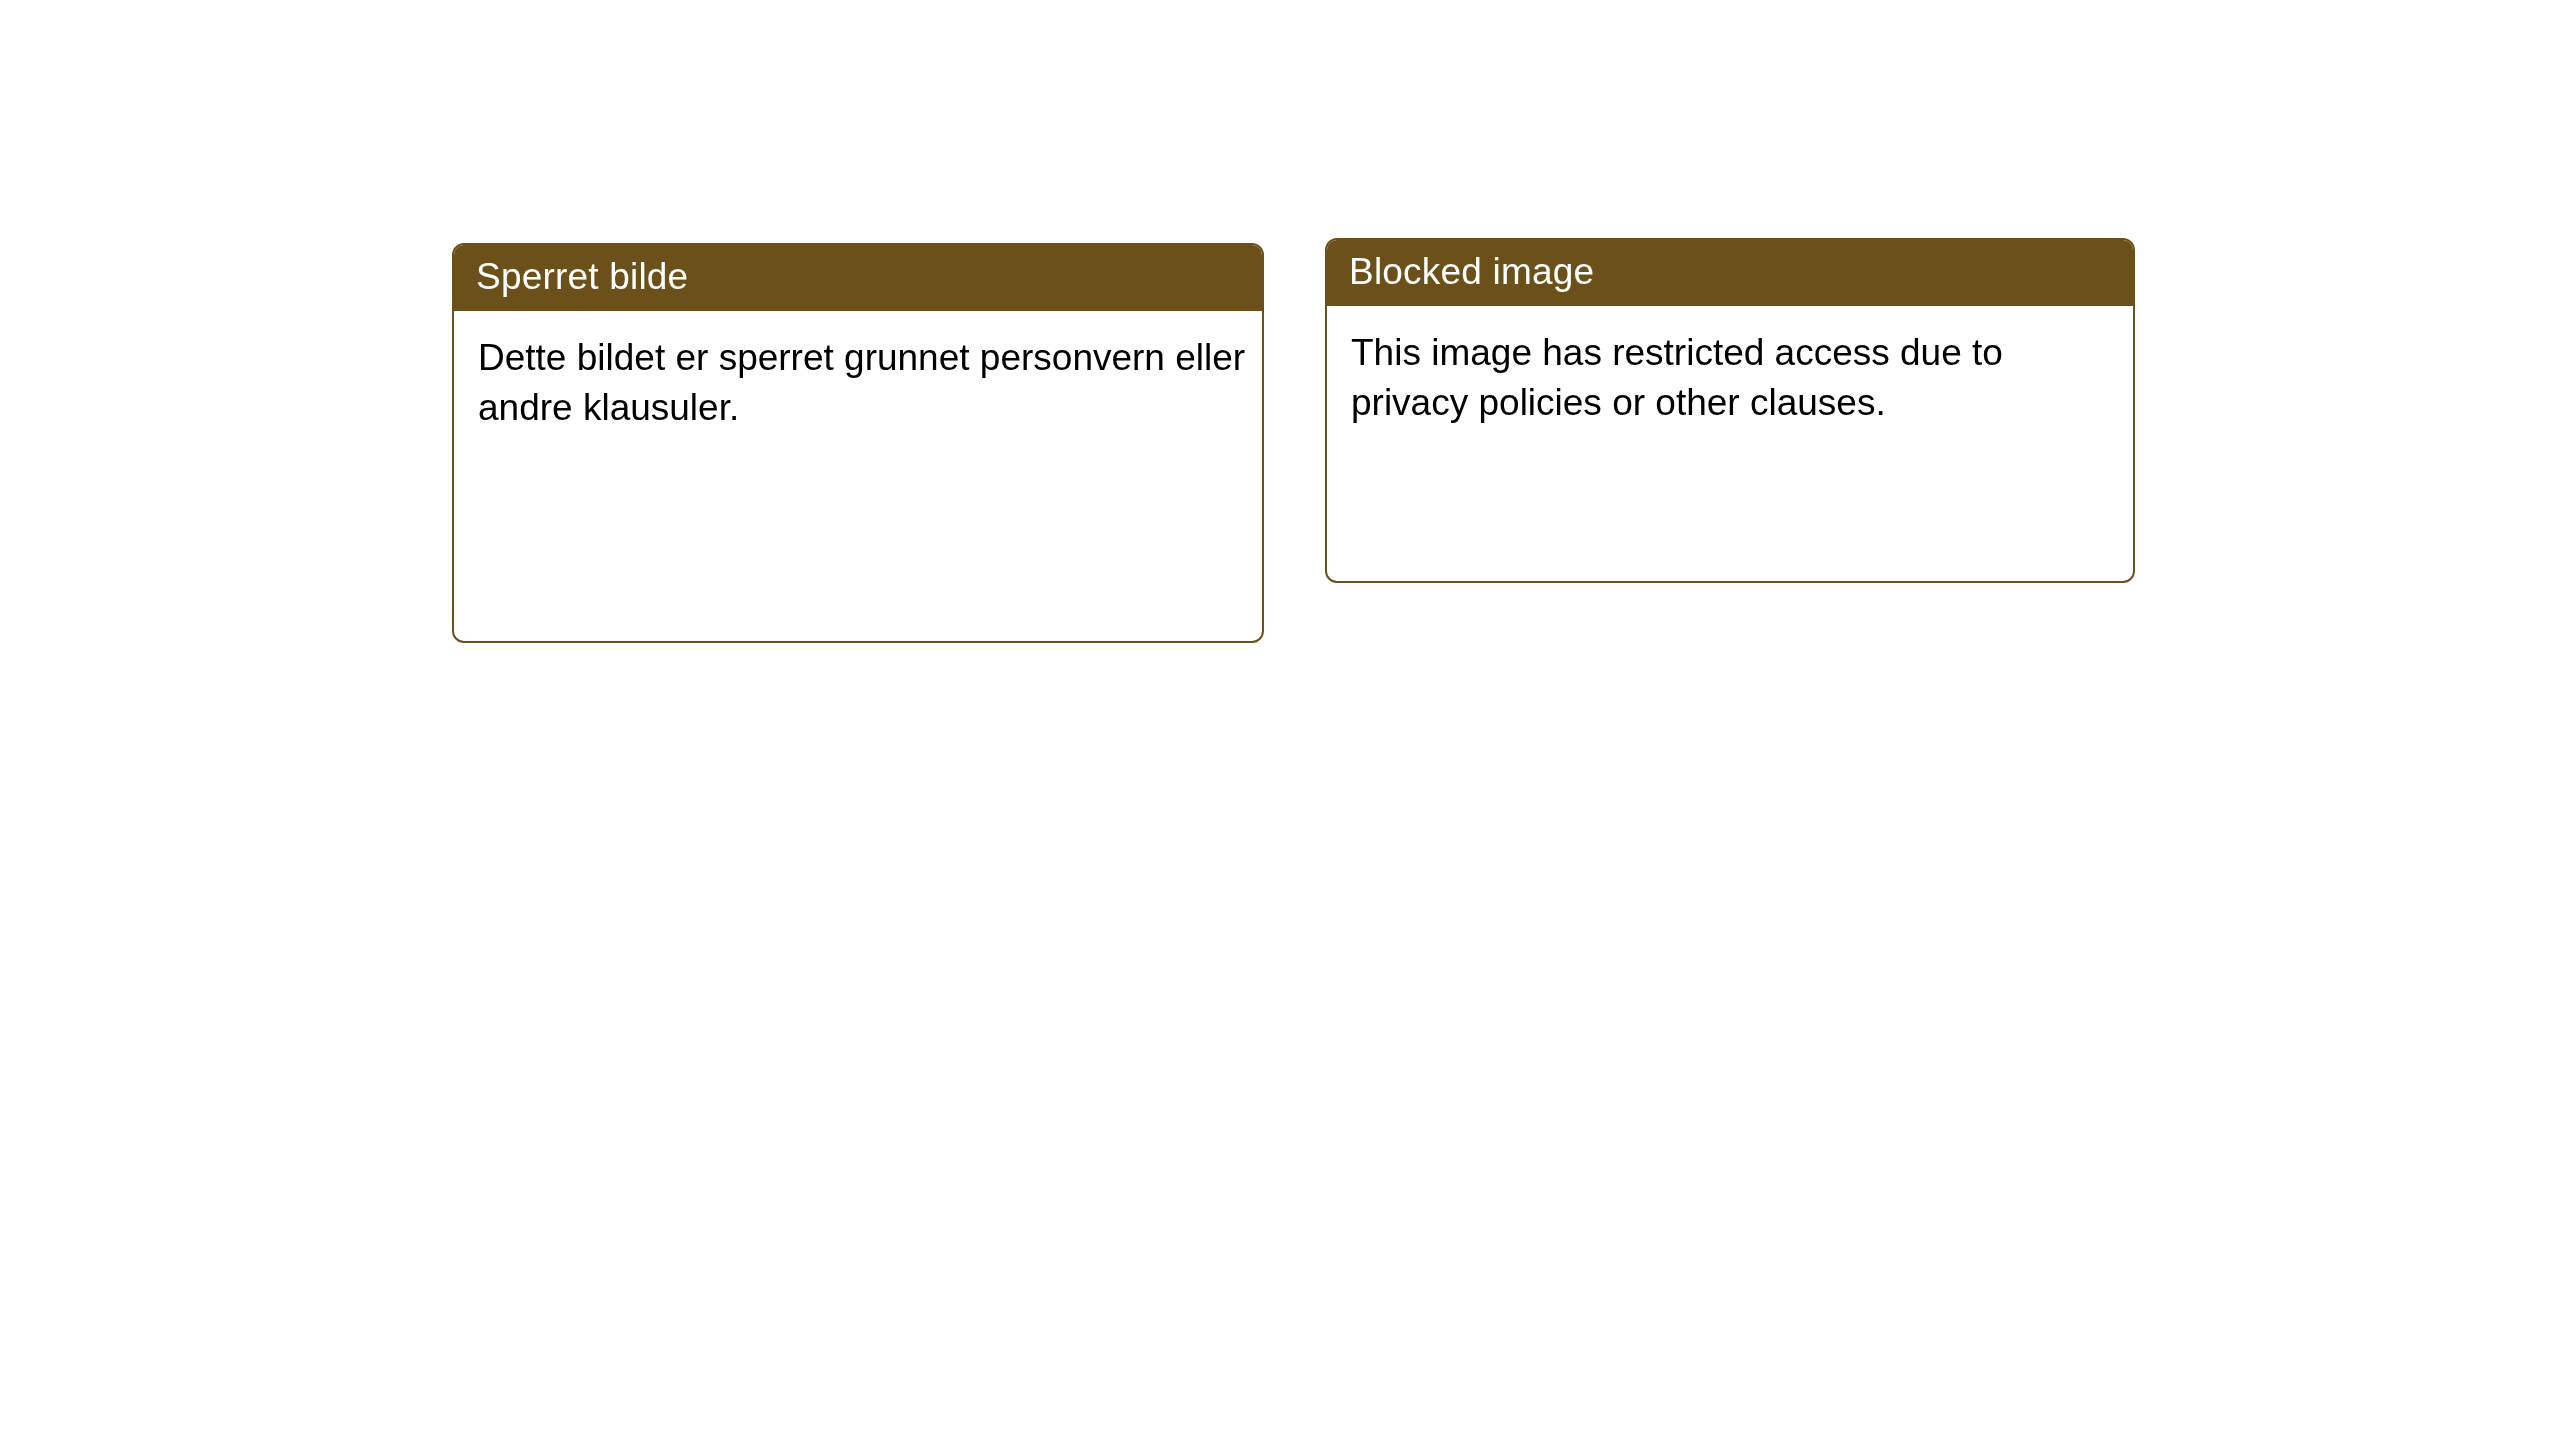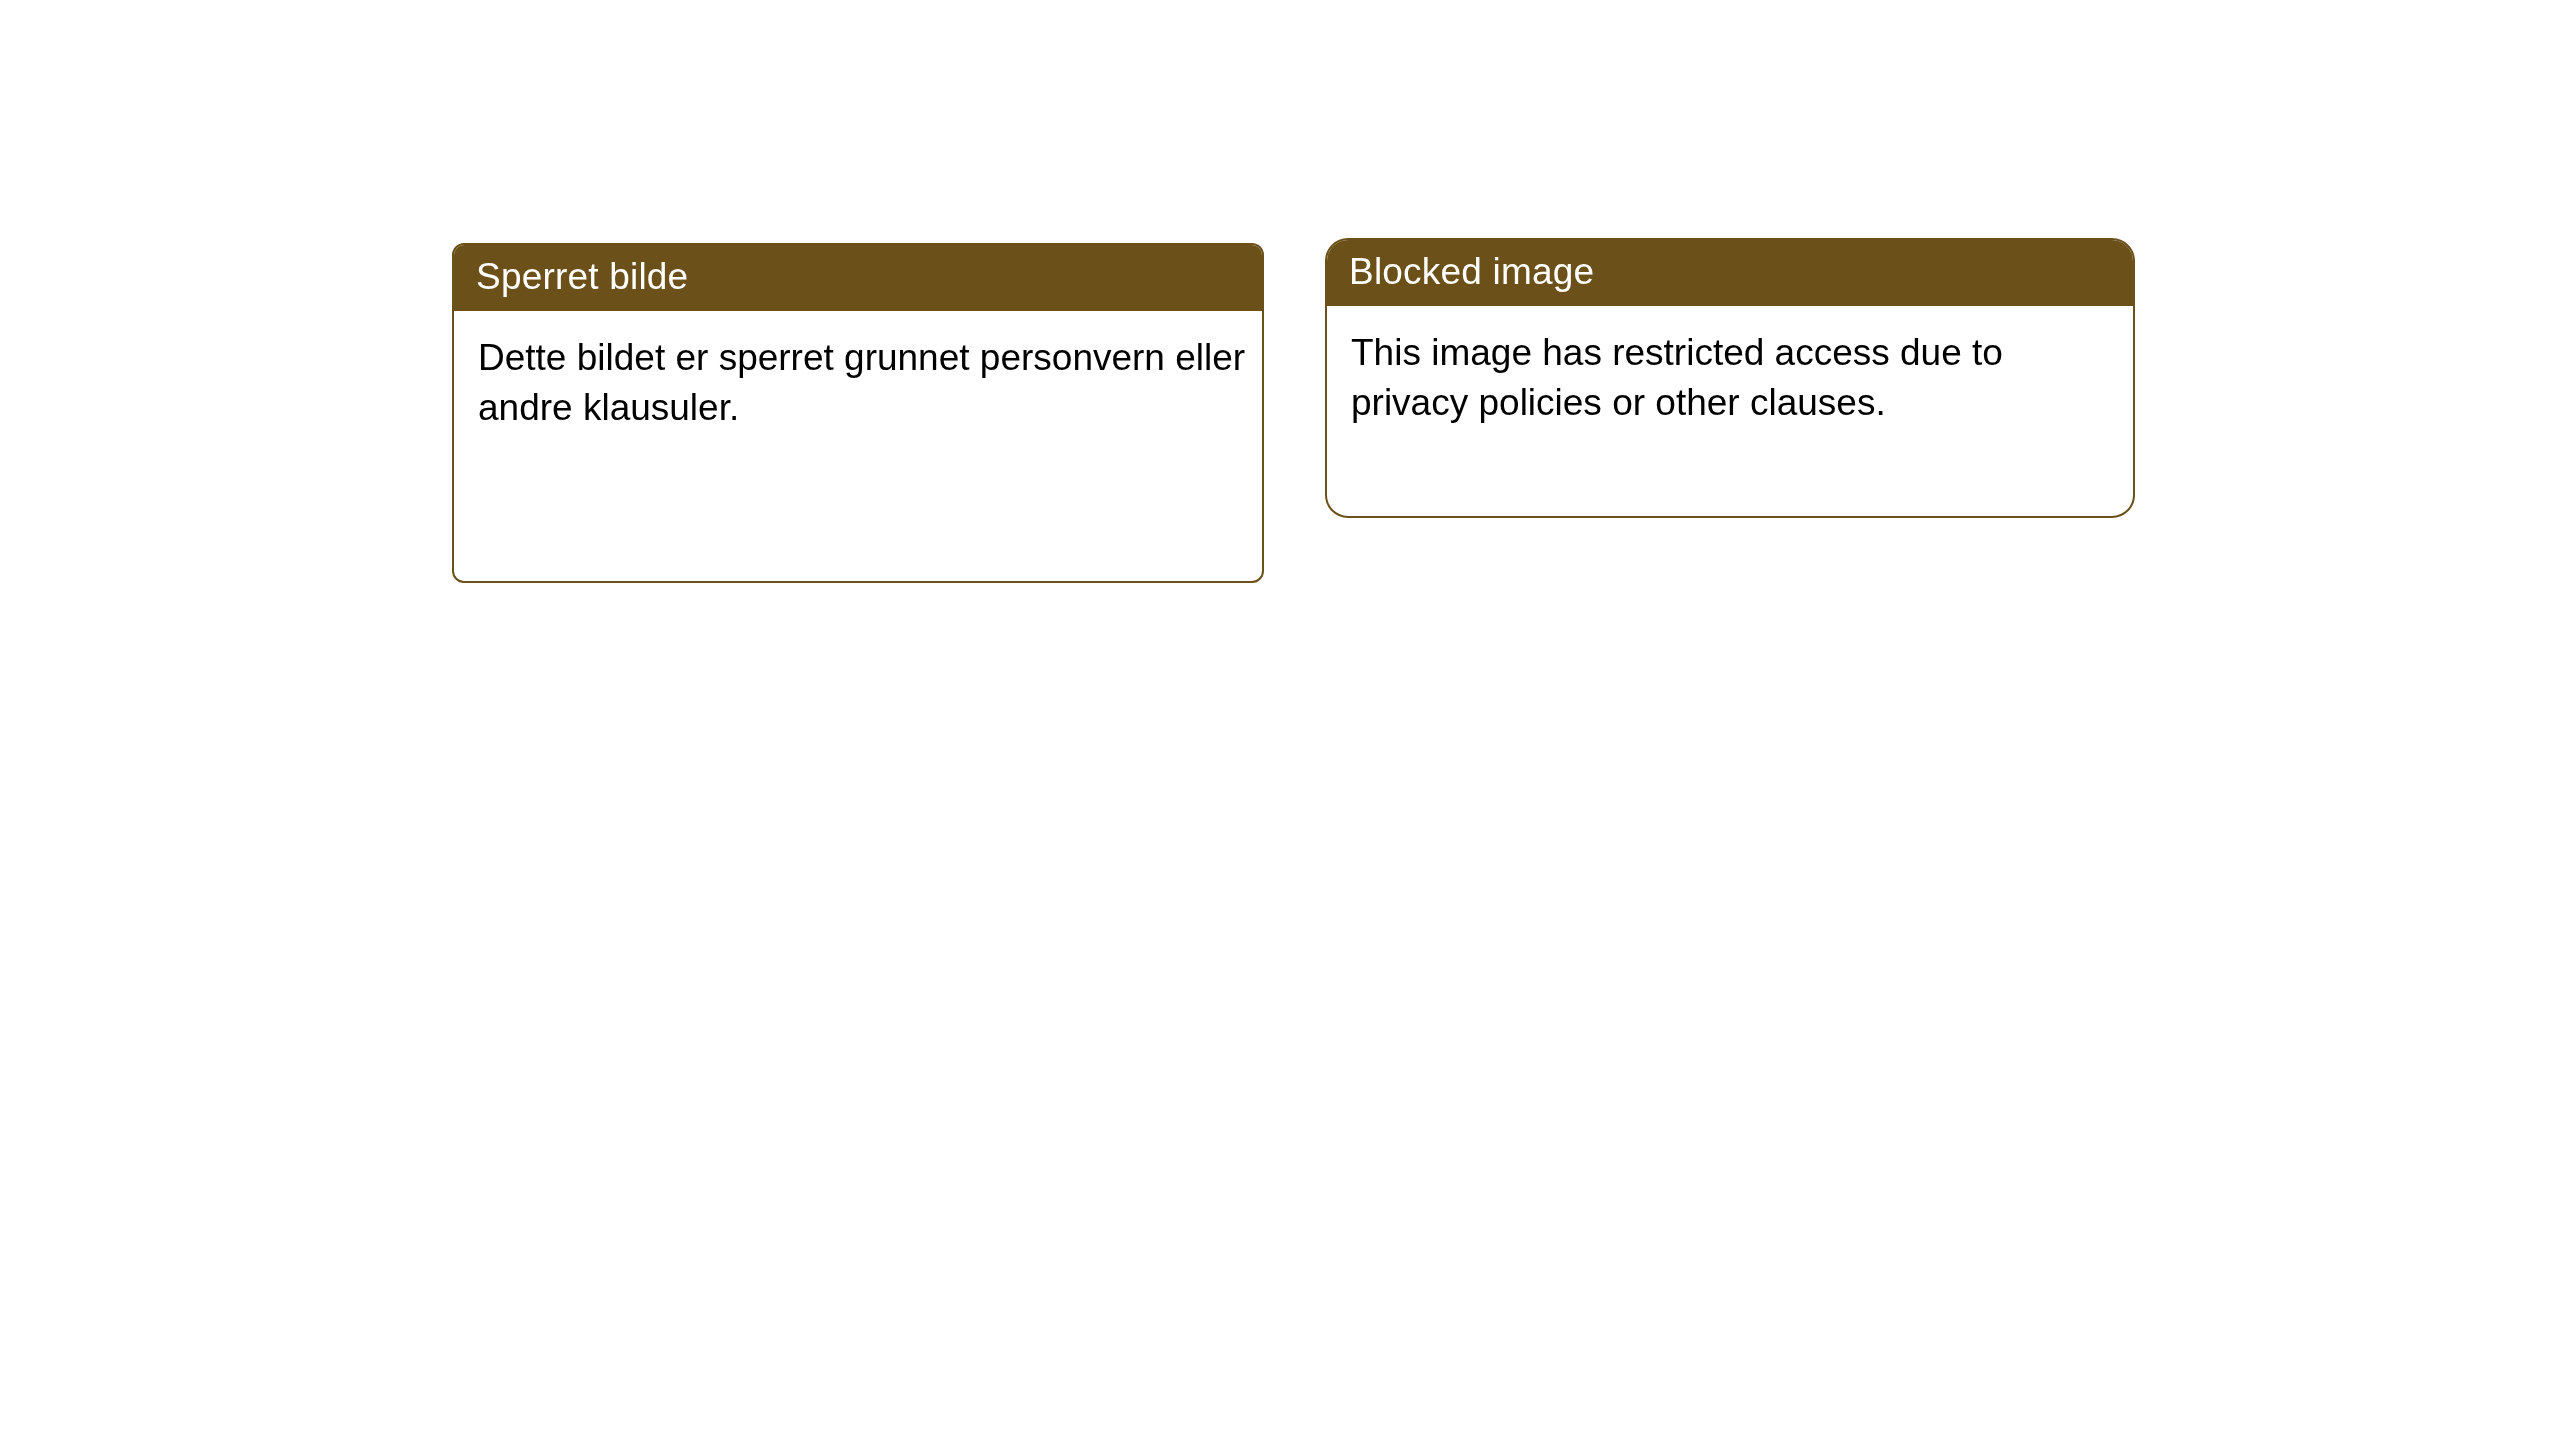--- a/index.html
+++ b/index.html
@@ -46,29 +46,28 @@
     line-height: 1.35;
   }
   .notice-card .card-body p {
     margin: 0;
   }
   
   #card-no {
     left: 452px;
     top: 243px;
     width: 812px;
-    height: 340px;
+    height: 400px;
   }
   
   #card-en {
     left: 1325px;
     top: 238px;
     width: 810px;
-    height: 280px;
-    border-radius: 23px;
+    height: 345px;
   }
 </style>
 </head>
 <body>
 
 <div class="stage">
 
   <div class="notice-card" id="card-no">
     <div class="card-header">Sperret bilde</div>
     <div class="card-body">

